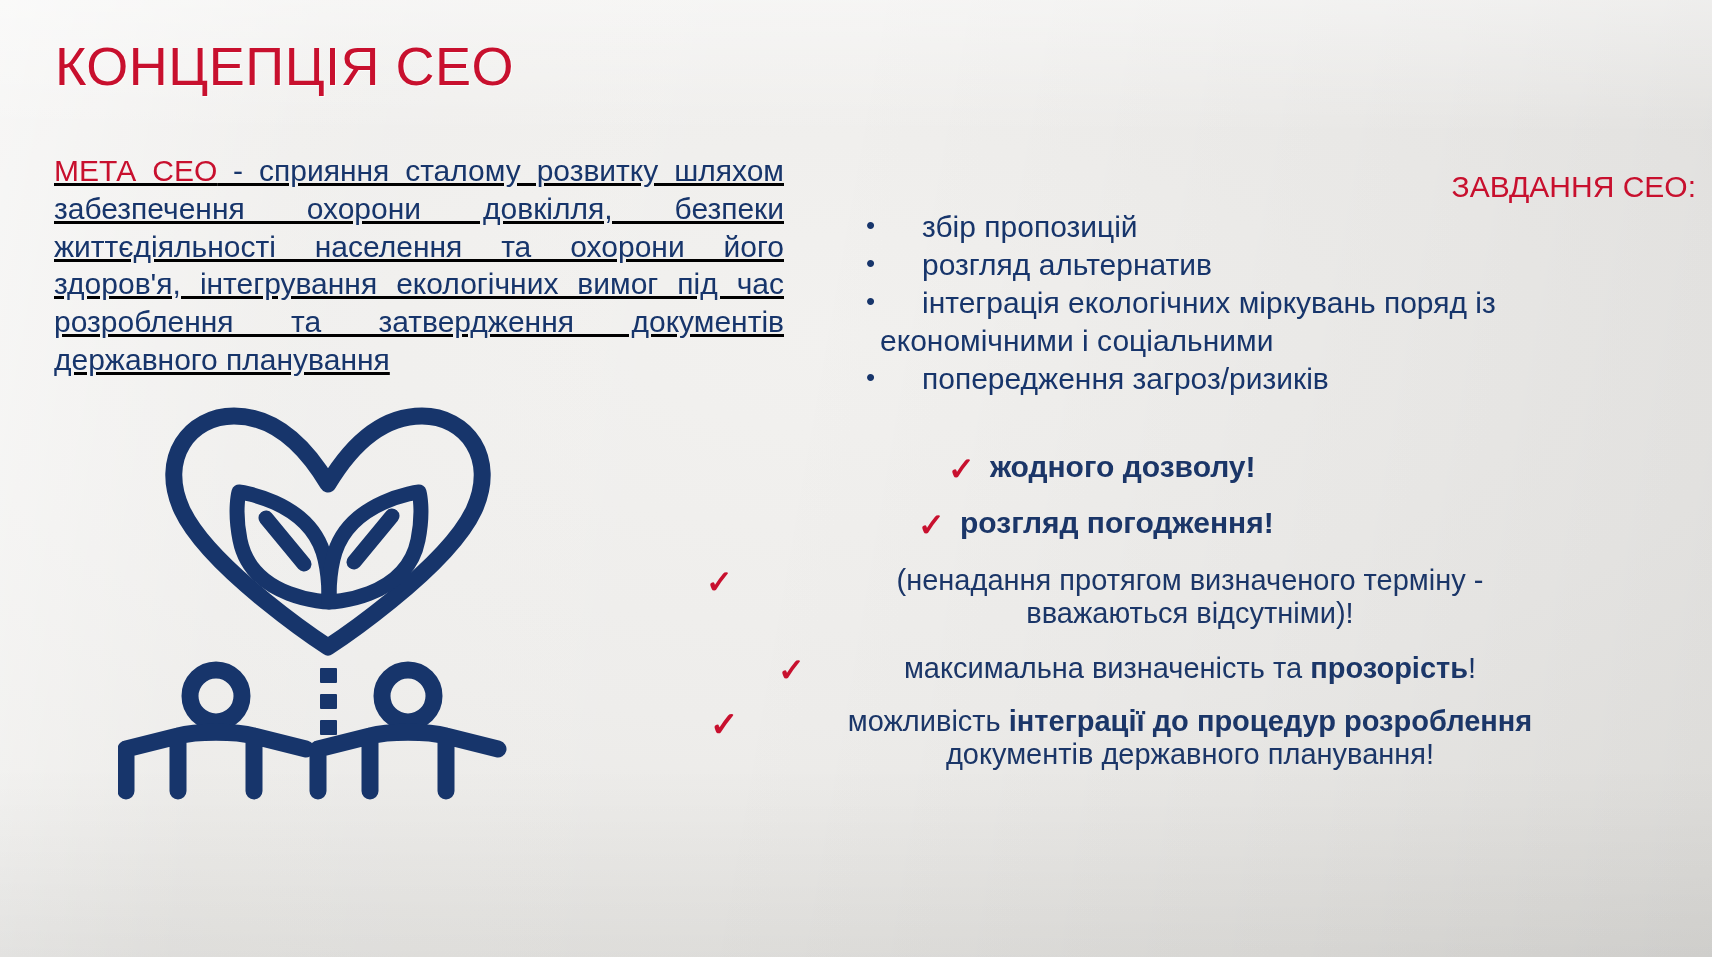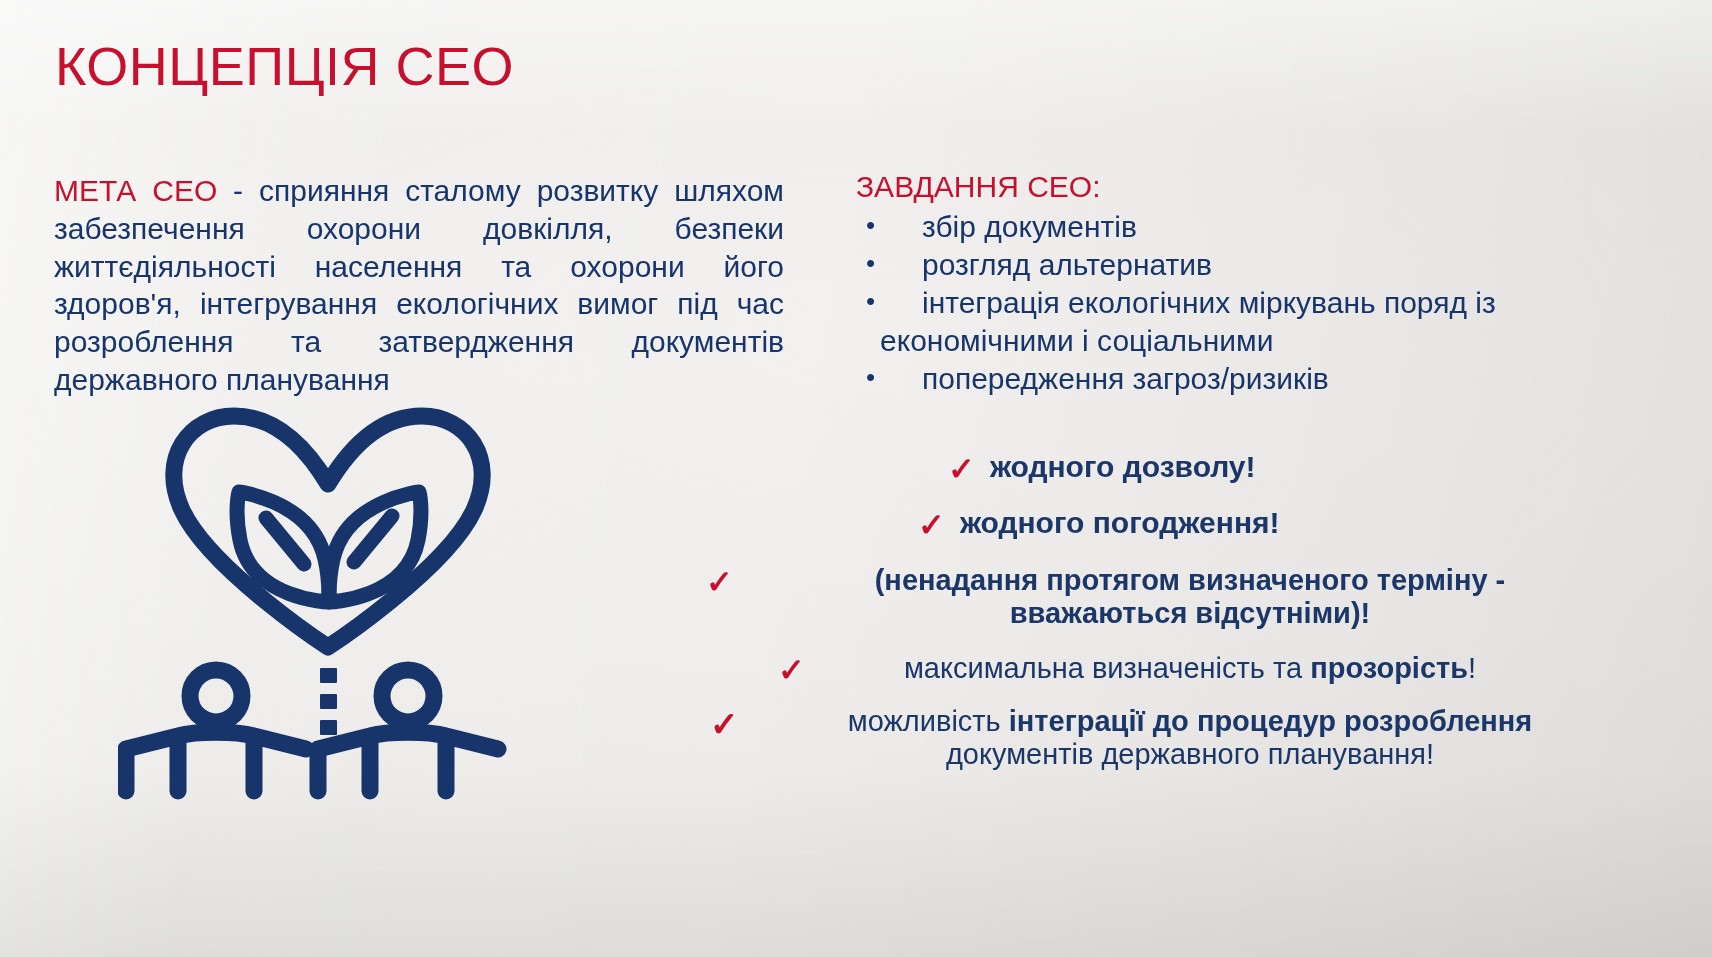--- a/index.html
+++ b/index.html
@@ -55,22 +55,23 @@
     letter-spacing: 0.5px;
     color: #c8102e;
     font-weight: 400;
     text-shadow: 1px 1px 0 rgba(255,255,255,0.7);
   }
 
   
   #left-col {
     position: absolute;
     left: 54px;
-    top: 172px;
+    top: 152px;
     width: 730px;
+    text-decoration: underline;
   }
   #purpose-paragraph {
     text-align: justify;
     text-justify: inter-word;
     color: #17356b;
     font-size: 30px;
     line-height: 1.26;
     font-weight: 400;
   }
   #purpose-paragraph .lead {
@@ -82,20 +83,21 @@
     position: absolute;
     left: 856px;
     top: 168px;
     width: 840px;
   }
   #tasks-heading {
     color: #c8102e;
     font-size: 30px;
     line-height: 1.26;
     margin-bottom: 2px;
+    text-align: right;
   }
   .task-row {
     display: flex;
     align-items: flex-start;
     color: #17356b;
     font-size: 30px;
     line-height: 1.27;
   }
   .task-bullet {
     width: 66px;
@@ -144,21 +146,21 @@
   .ci-line { white-space: nowrap; }
 
   .ci-1 { text-align: left; padding-left: 300px; font-size: 30px; font-weight: 700; margin-top: 12px; }
   .ci-1 .check-mark { left: 258px; top: 3px; font-size: 32px; }
 
   .ci-2 { text-align: left; padding-left: 270px; font-size: 30px; font-weight: 700; margin-top: 22px; }
   .ci-2 .check-mark { left: 228px; top: 3px; font-size: 32px; }
 
   .ci-3 { text-align: center; margin-top: 24px; font-size: 29px; }
   .ci-3 .ci-head { font-weight: 700; font-size: 29px; }
-  .ci-3 .ci-sub { font-weight: 700; font-size: 29px; }
+  .ci-3 .ci-sub { font-weight: 400; font-size: 29px; }
   .ci-3 .check-mark { left: 16px; top: 2px; font-size: 32px; }
 
   .ci-4 { text-align: center; margin-top: 22px; font-size: 29px; font-weight: 400; }
   .ci-4 .check-mark { left: 88px; top: 2px; font-size: 32px; }
   .ci-4 b { font-weight: 700; }
 
   .ci-5 { text-align: center; margin-top: 20px; font-size: 29px; font-weight: 400; }
   .ci-5 .check-mark { left: 20px; top: 2px; font-size: 34px; }
   .ci-5 b { font-weight: 700; text-align: center; }
 </style>
@@ -171,21 +173,21 @@
 
   <div class="layer" id="left-col">
     <div id="purpose-paragraph"><span class="lead">МЕТА СЕО</span><span> - сприяння сталому розвитку шляхом забезпечення охорони довкілля, безпеки життєдіяльності населення та охорони його здоров'я, інтегрування екологічних вимог під час розроблення та затвердження документів державного планування</span></div>
   </div>
 
   <div class="layer" id="right-col">
     <div id="tasks-heading">ЗАВДАННЯ СЕО:</div>
 
     <div class="task-row">
       <span class="task-bullet">•</span>
-      <span class="task-text">збір документів</span>
+      <span class="task-text">збір пропозицій</span>
     </div>
 
     <div class="task-row">
       <span class="task-bullet">•</span>
       <span class="task-text">розгляд альтернатив</span>
     </div>
 
     <div class="task-row">
       <span class="task-bullet">•</span>
       <span class="task-text">інтеграція екологічних міркувань поряд із</span>
@@ -237,21 +239,21 @@
 
   <div class="layer" id="checklist">
 
     <div class="check-item ci-1">
       <span class="check-mark">✓</span>
       <span class="ci-line">жодного дозволу!</span>
     </div>
 
     <div class="check-item ci-2">
       <span class="check-mark">✓</span>
-      <span class="ci-line">жодного погодження!</span>
+      <span class="ci-line">розгляд погодження!</span>
     </div>
 
     <div class="check-item ci-3">
       <span class="check-mark">✓</span>
       <div class="ci-line ci-sub">(ненадання протягом визначеного терміну -</div>
       <div class="ci-line ci-sub">вважаються відсутніми)!</div>
     </div>
 
     <div class="check-item ci-4">
       <span class="check-mark">✓</span>

